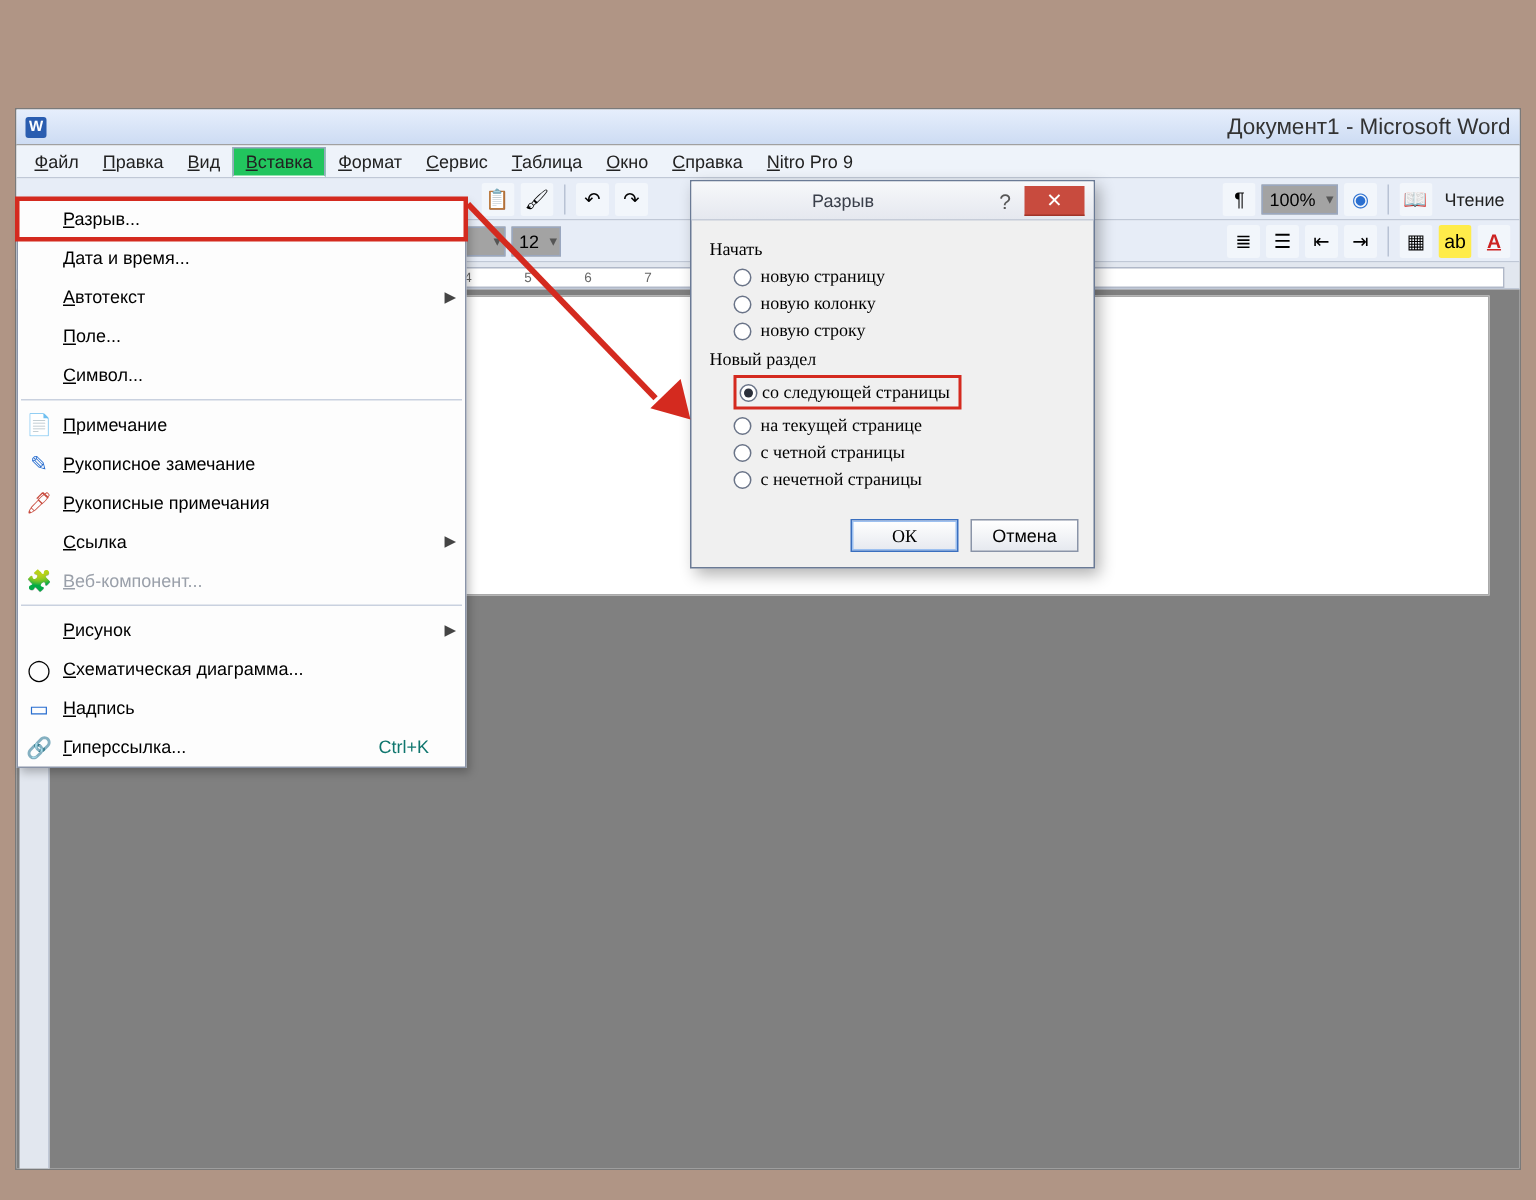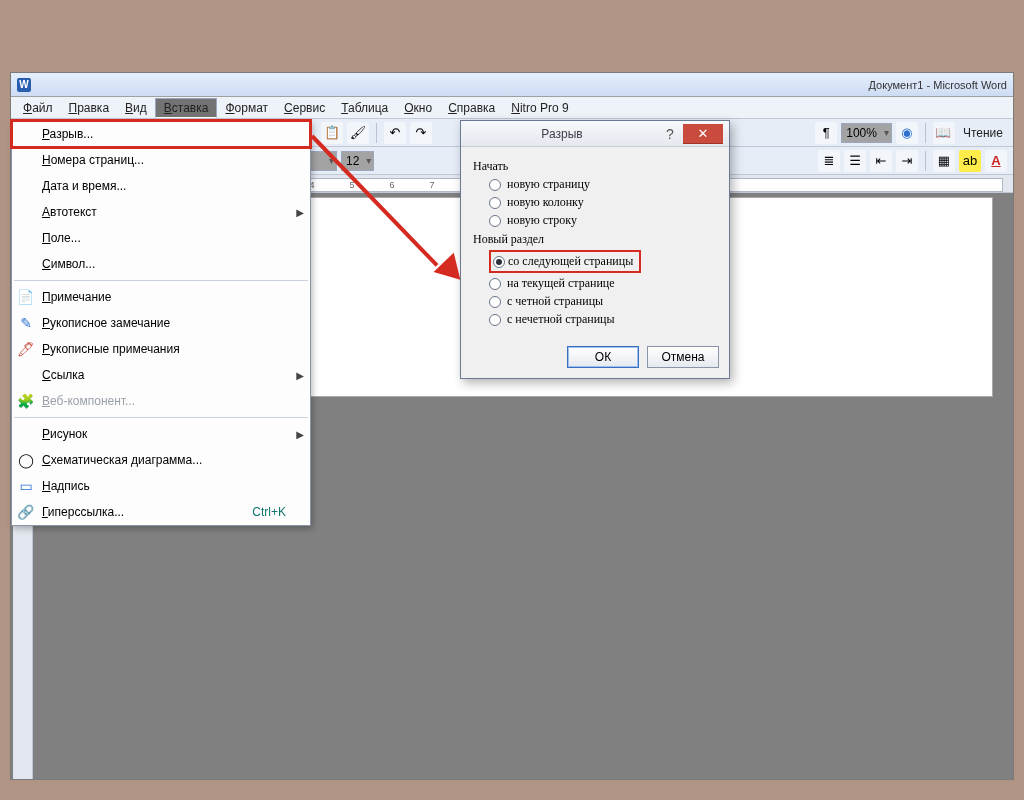--- a/index.html
+++ b/index.html
@@ -24,21 +24,21 @@
     position: absolute;
     top: 0; left: 0; right: 0;
     height: 24px;
     background: linear-gradient(#e6eefc, #cddcf3);
     border-bottom: 1px solid #a0a0a0;
     display: flex;
     align-items: center;
     padding: 0 6px;
   }
   .app-titlebar .spacer { flex: 1; }
-  .app-title { color: #333; font-size: 11px; }
+  .app-title { color: #333; font-size: 15px; }
   .word-icon {
     width: 14px; height: 14px;
     background: #2a5db0; color: #fff;
     font-size: 10px; font-weight: bold;
     display: inline-flex; align-items: center; justify-content: center;
     margin-right: 6px; border-radius: 2px;
   }
   .menubar {
     position: absolute;
     top: 24px; left: 0; right: 0;
@@ -48,21 +48,21 @@
     display: flex; align-items: center;
     padding: 0 4px;
     gap: 0;
   }
   .menubar .menu-item {
     padding: 2px 8px;
     cursor: default;
     color: #222;
   }
   .menubar .menu-item.active {
-    background: #737373; border: 1px solid #9aa7bf; border-bottom: 1px solid #fff;
+    background: #22c55e; border: 1px solid #9aa7bf; border-bottom: 1px solid #fff;
   }
 
   .toolbar {
     position: absolute;
     left:0; right:0;
     height: 28px;
     background: #e7edf7;
     border-bottom: 1px solid #c0c8d6;
     display:flex; align-items:center; gap:4px;
     padding: 0 6px;
@@ -178,21 +178,21 @@
   }
   .radio.checked::after {
     content:""; width:6px; height:6px; background:#2a2f3a; border-radius:50%;
   }
   .radio-highlight { display:inline-block; border:2px solid #d42a1f; padding:2px 6px 2px 2px; }
   .dlg-buttons { display:flex; justify-content:flex-end; gap:8px; padding:6px 10px 10px; }
   .dlg-btn {
     min-width:72px; height:22px; border:1px solid #8a94a8; background:linear-gradient(#fff,#e6e9ef);
     display:flex; align-items:center; justify-content:center;
   }
-  .dlg-btn.primary { border:1px solid #3a6fbf; box-shadow: inset 0 0 0 1px #9cc0f0; }
+  .dlg-btn.primary { border:1px solid #3a6fbf; box-shadow: inset 0 0 0 1px #9cc0f0; font-family: Liberation Serif, serif; }
 
   
   .arrow-line {
     position:absolute;
     top:60px; left:312px;
     width: 180px; height: 4px;
     background:#d42a1f;
     transform-origin: left center;
     transform: rotate(46deg);
     z-index: 70;
@@ -301,28 +301,24 @@
         <div style="font-size: 9px; color: rgb(102, 102, 102); text-align: center; margin-top: 34px;">3</div>
         <div style="font-size: 9px; color: rgb(102, 102, 102); text-align: center; margin-top: 34px;">4</div>
         <div style="font-size: 9px; color: rgb(102, 102, 102); text-align: center; margin-top: 34px;">5</div>
         <div style="font-size: 9px; color: rgb(102, 102, 102); text-align: center; margin-top: 34px;">6</div>
         <div style="font-size: 9px; color: rgb(102, 102, 102); text-align: center; margin-top: 34px;">7</div>
       </div>
     <div class="page"></div>
   </div>
 </div>
 
-<div class="dropdown" id="dropdown" style="top:120px">
+<div class="dropdown" id="dropdown" style="top:132px">
     <div class="dd-row highlight">
       <span class="icon-cell"></span>
       <span><u>Р</u>азрыв...</span>
-    </div>
-    <div class="dd-row">
-      <span class="icon-cell"></span>
-      <span><u>Н</u>омера страниц...</span>
     </div>
     <div class="dd-row">
       <span class="icon-cell"></span>
       <span><u>Д</u>ата и время...</span>
     </div>
     <div class="dd-row">
       <span class="icon-cell"></span>
       <span><u>А</u>втотекст</span>
       <span class="submenu-arrow">▶</span>
     </div>

